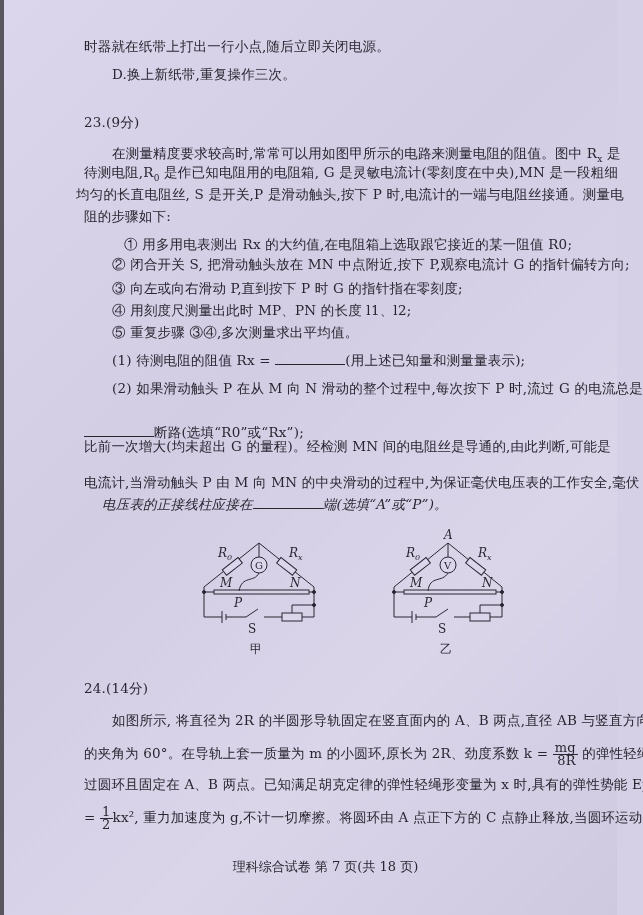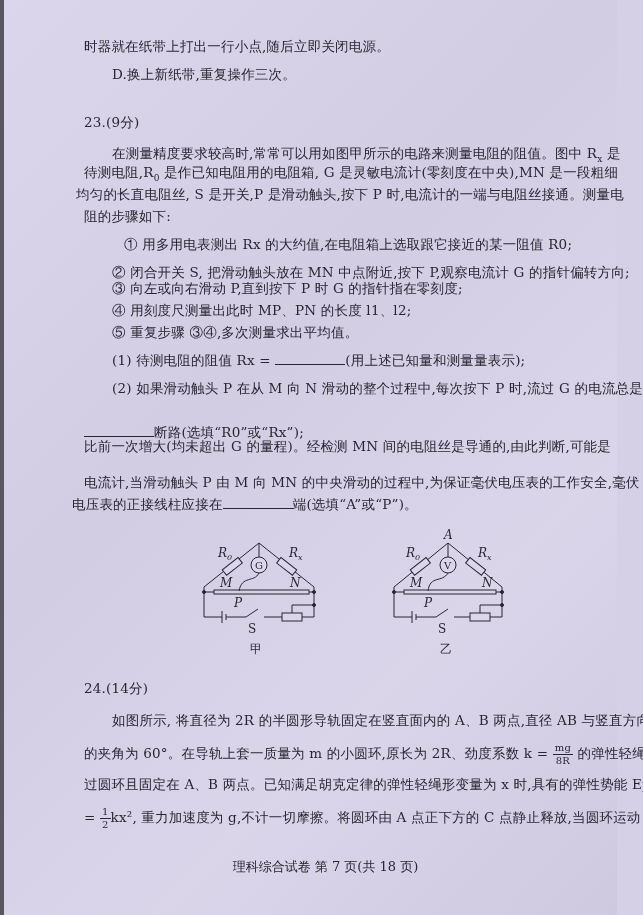--- a/index.html
+++ b/index.html
@@ -11,21 +11,21 @@
   }
   .page {
     position:relative; width:617px; height:915px;
     background:linear-gradient(135deg,#dcd6ec 0%,#d3cde4 40%,#dbd5ea 70%,#cfc9e0 100%);
     border-left:4px solid #5a5660;
     box-sizing:border-box;
   }
   .line { position:absolute; font-size:13.5px; line-height:16px; white-space:nowrap; letter-spacing:0.2px; }
   .blank { display:inline-block; border-bottom:1px solid #2a2630; width:70px; height:12px; vertical-align:baseline; }
   sub { font-size:9px; }
-  .frac { display:inline-block; vertical-align:middle; text-align:center; font-size:10px; line-height:12px; }
+  .frac { display:inline-block; vertical-align:middle; text-align:right; font-size:13px; line-height:12px; }
   .frac .num { display:block; border-bottom:1px solid #2a2630; padding:0 2px; }
   .frac .den { display:block; padding:0 2px; }
   .fig { position:absolute; }
   .fig svg text { font-family:"DejaVu Serif", serif; }
   .footer { position:absolute; left:0; width:643px; text-align:center; top:858px; font-size:13px; }
 </style>
 </head>
 <body>
 
 <div class="page">
@@ -38,35 +38,35 @@
   <div class="line" style="left:108px;top:145px;">
     <span>在测量精度要求较高时,常常可以用如图甲所示的电路来测量电阻的阻值。图中 R</span><sub>x</sub> <span>是</span>
   </div>
   <div class="line" style="left:80px;top:164px;">
     <span>待测电阻,R</span><sub>0</sub><span> 是作已知电阻用的电阻箱, G 是灵敏电流计(零刻度在中央),MN 是一段粗细</span>
   </div>
   <div class="line" style="left:72px;top:186px;">均匀的长直电阻丝, S 是开关,P 是滑动触头,按下 P 时,电流计的一端与电阻丝接通。测量电</div>
   <div class="line" style="left:80px;top:208px;">阻的步骤如下:</div>
 
   <div class="line" style="left:120px;top:236px;">① 用多用电表测出 Rx 的大约值,在电阻箱上选取跟它接近的某一阻值 R0;</div>
-  <div class="line" style="left:108px;top:264px;text-align:right;">② 闭合开关 S, 把滑动触头放在 MN 中点附近,按下 P,观察电流计 G 的指针偏转方向;</div>
+  <div class="line" style="left:108px;top:256px;text-align:right;">② 闭合开关 S, 把滑动触头放在 MN 中点附近,按下 P,观察电流计 G 的指针偏转方向;</div>
   <div class="line" style="left:108px;top:280px;">③ 向左或向右滑动 P,直到按下 P 时 G 的指针指在零刻度;</div>
   <div class="line" style="left:108px;top:302px;">④ 用刻度尺测量出此时 MP、PN 的长度 l1、l2;</div>
   <div class="line" style="left:108px;top:324px;">⑤ 重复步骤 ③④,多次测量求出平均值。</div>
 
   <div class="line" style="left:108px;top:352px;">
     <span>(1) 待测电阻的阻值 Rx = </span><span class="blank"></span><span>(用上述已知量和测量量表示);</span>
   </div>
   <div class="line" style="left:108px;top:380px;">(2) 如果滑动触头 P 在从 M 向 N 滑动的整个过程中,每次按下 P 时,流过 G 的电流总是</div>
   <div class="line" style="left:80px;top:402px;margin-top:36px;">比前一次增大(均未超出 G 的量程)。经检测 MN 间的电阻丝是导通的,由此判断,可能是</div>
   <div class="line" style="left:80px;top:424px;">
     <span class="blank"></span><span>断路(选填“R0”或“Rx”);</span>
   </div>
   <div class="line" style="left:80px;top:474px;">电流计,当滑动触头 P 由 M 向 MN 的中央滑动的过程中,为保证毫伏电压表的工作安全,毫伏</div>
-  <div class="line" style="left:68px;top:496px;">
+  <div class="line" style="left:98px;top:496px;font-style:italic;">
     <span>电压表的正接线柱应接在</span><span class="blank"></span><span>端(选填“A”或“P”)。</span>
   </div>
 
   <div class="fig" style="left:170px;top:525px;">
     <svg width="160" height="140" viewBox="0 0 160 140" stroke="#2a2630" fill="none" stroke-width="1">
       <line x1="30" y1="62" x2="85" y2="18"></line>
       <line x1="85" y1="18" x2="140" y2="62"></line>
       <rect x="48" y="38" width="20" height="7" transform="rotate(-38 58 41)" fill="#dcd6ec"></rect>
       <rect x="103" y="38" width="20" height="7" transform="rotate(38 113 41)" fill="#dcd6ec"></rect>
       <line x1="85" y1="18" x2="85" y2="32"></line>

